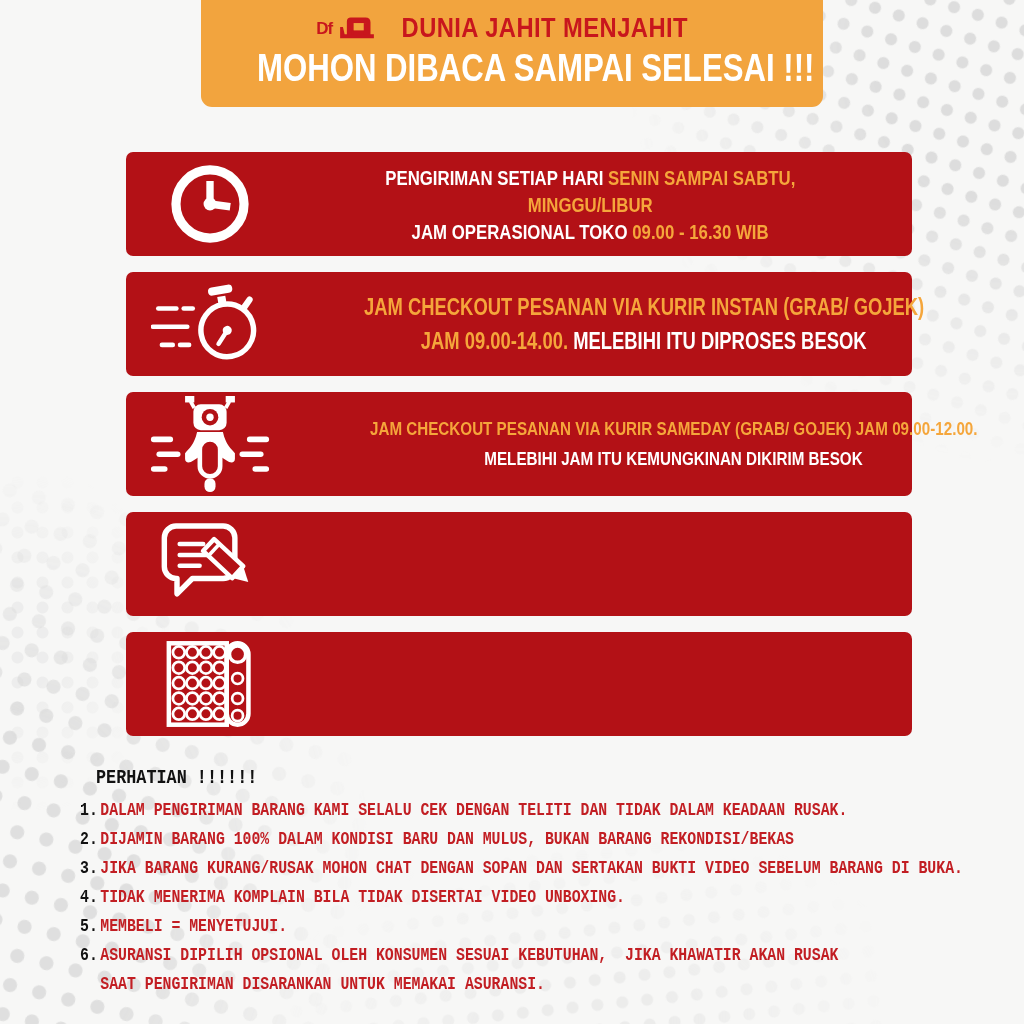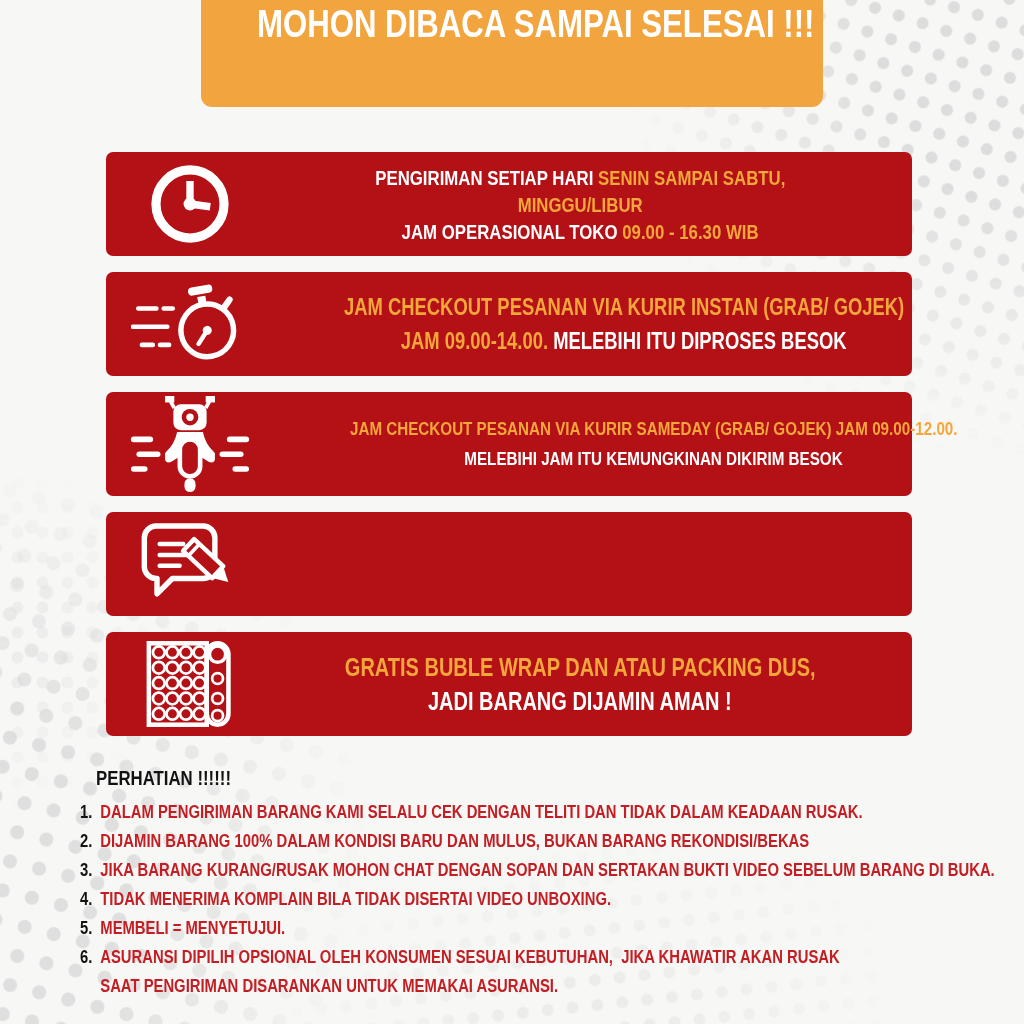--- a/index.html
+++ b/index.html
@@ -26,54 +26,66 @@
           background:#f2a43e;border-radius:0 0 11px 11px;text-align:center;}
   .brand-row{margin-top:13px;display:flex;align-items:center;justify-content:center;gap:7px;}
   .brand-mark{font-size:17px;font-weight:bold;color:#c8161d;letter-spacing:-1px;}
   .brand-text{font-size:27px;font-weight:bold;color:#c8161d;letter-spacing:.5px;
               transform:scaleX(.88);transform-origin:50% 50%;white-space:nowrap;}
   .header-title{margin-top:3px;font-size:38px;font-weight:bold;color:#ffffff;
                 transform:scaleX(.82);transform-origin:50% 50%;white-space:nowrap;}
   
   .bars{position:absolute;z-index:1;left:106px;top:152px;width:806px;}
   .bar{height:104px;margin-bottom:16px;background:#b31116;border-radius:7px;
-       display:flex;align-items:stretch;}
+       display:flex;align-items:stretch;margin-left:20px;}
   .bar-icon{width:168px;display:flex;align-items:center;justify-content:center;flex:none;}
   .bar-text{flex:1;display:flex;flex-direction:column;justify-content:center;
             align-items:center;padding-right:26px;}
   .bline{font-weight:bold;transform:scaleX(.8);transform-origin:50% 50%;white-space:nowrap;}
   .bline span{white-space:pre;}
   .seg-white{color:#ffffff;}
   .seg-yellow{color:#f5a63b;}
   .bar-0 .bline{font-size:21px;line-height:27px;}
   .bar-1 .bline{font-size:23px;line-height:34px;}
   .bar-2 .bline{font-size:19px;line-height:30px;}
   .bar-3 .bline{font-size:23px;line-height:34px;}
   .bar-4 .bline{font-size:25px;line-height:34px;}
   
-  .notice{position:absolute;z-index:1;left:0;top:766px;width:1024px;}
+  .notice{position:absolute;z-index:1;left:0;top:766px;width:1024px;font-family:Liberation Mono, monospace;}
   .notice-heading{margin-left:96px;font-size:21px;font-weight:bold;color:#121212;
                   transform:scaleX(.8);transform-origin:0 50%;white-space:nowrap;}
   .nitems{margin-top:7px;margin-left:80px;}
   .nline{font-size:19px;line-height:29px;font-weight:bold;display:flex;
          transform:scaleX(.78);transform-origin:0 50%;white-space:nowrap;}
   .nline span{white-space:pre;}
   .nnum{color:#121212;width:26px;flex:none;}
   .ntext{color:#c21e23;}
 </style>
 </head>
 <body>
 
 <div class="canvas">
   <div class="dots dots-tr"></div>
   <div class="dots dots-bl"></div>
   <div class="dots dots-bc"></div>
   <div class="dots dots-ml"></div>
 
   <header class="header">
+    <div class="brand-row">
+      <span class="brand-mark">Df</span>
+      <span>
+        <svg width="36" height="26" viewBox="0 0 64 44" aria-hidden="true">
+          <path d="M2,42 H62 V35 H56 V14 Q56,5 47,5 H21 Q14,5 14,12 V35 H10 L7,22 H2 Z" fill="#c8161d"></path>
+          <rect x="26" y="15" width="22" height="13" fill="#f2a43e"></rect>
+          <rect x="44" y="15" width="4" height="21" fill="#c8161d"></rect>
+          <rect x="22" y="28" width="3" height="8" fill="#c8161d"></rect>
+        </svg>
+      </span>
+      <span class="brand-text">DUNIA JAHIT MENJAHIT</span>
+    </div>
     <div class="header-title">MOHON DIBACA SAMPAI SELESAI !!!</div>
   </header>
 
   <div class="bars" id="bars">
       <div class="bar bar-0">
         <div class="bar-icon">
           <svg width="92" height="92" viewBox="0 0 100 100">
             <circle cx="50" cy="50" r="37" fill="none" stroke="#fff" stroke-width="10"></circle>
             <line x1="50" y1="50" x2="50" y2="25" stroke="#fff" stroke-width="8"></line>
             <line x1="50" y1="50" x2="72" y2="53" stroke="#fff" stroke-width="8"></line>
@@ -174,24 +186,20 @@
             <circle cx="38" cy="83" r="6.5" fill="none" stroke="#fff" stroke-width="3"></circle>
             <circle cx="53" cy="83" r="6.5" fill="none" stroke="#fff" stroke-width="3"></circle>
             <circle cx="68" cy="83" r="6.5" fill="none" stroke="#fff" stroke-width="3"></circle>
             <rect x="76" y="5" width="24" height="90" rx="12" fill="#b31116" stroke="#fff" stroke-width="5"></rect>
             <ellipse cx="88" cy="17" rx="9" ry="9" fill="none" stroke="#fff" stroke-width="4"></ellipse>
             <circle cx="88" cy="44" r="6" fill="none" stroke="#fff" stroke-width="3"></circle>
             <circle cx="88" cy="66" r="6" fill="none" stroke="#fff" stroke-width="3"></circle>
             <circle cx="88" cy="85" r="6" fill="none" stroke="#fff" stroke-width="3"></circle>
           </svg>
         </div>
-        <div class="bar-text">
-          <div class="bline"><span class="seg-yellow">GRATIS BUBLE WRAP DAN ATAU PACKING DUS,</span></div>
-          <div class="bline"><span class="seg-white">JADI BARANG DIJAMIN AMAN !</span></div>
-        </div>
       </div>
     </div>
 
   <section class="notice">
     <div class="notice-heading">PERHATIAN !!!!!!</div>
     <div class="nitems" id="nitems">
         <div class="nline">
           <span class="nnum">1.</span>
           <span class="ntext">DALAM PENGIRIMAN BARANG KAMI SELALU CEK DENGAN TELITI DAN TIDAK DALAM KEADAAN RUSAK.</span>
         </div>

